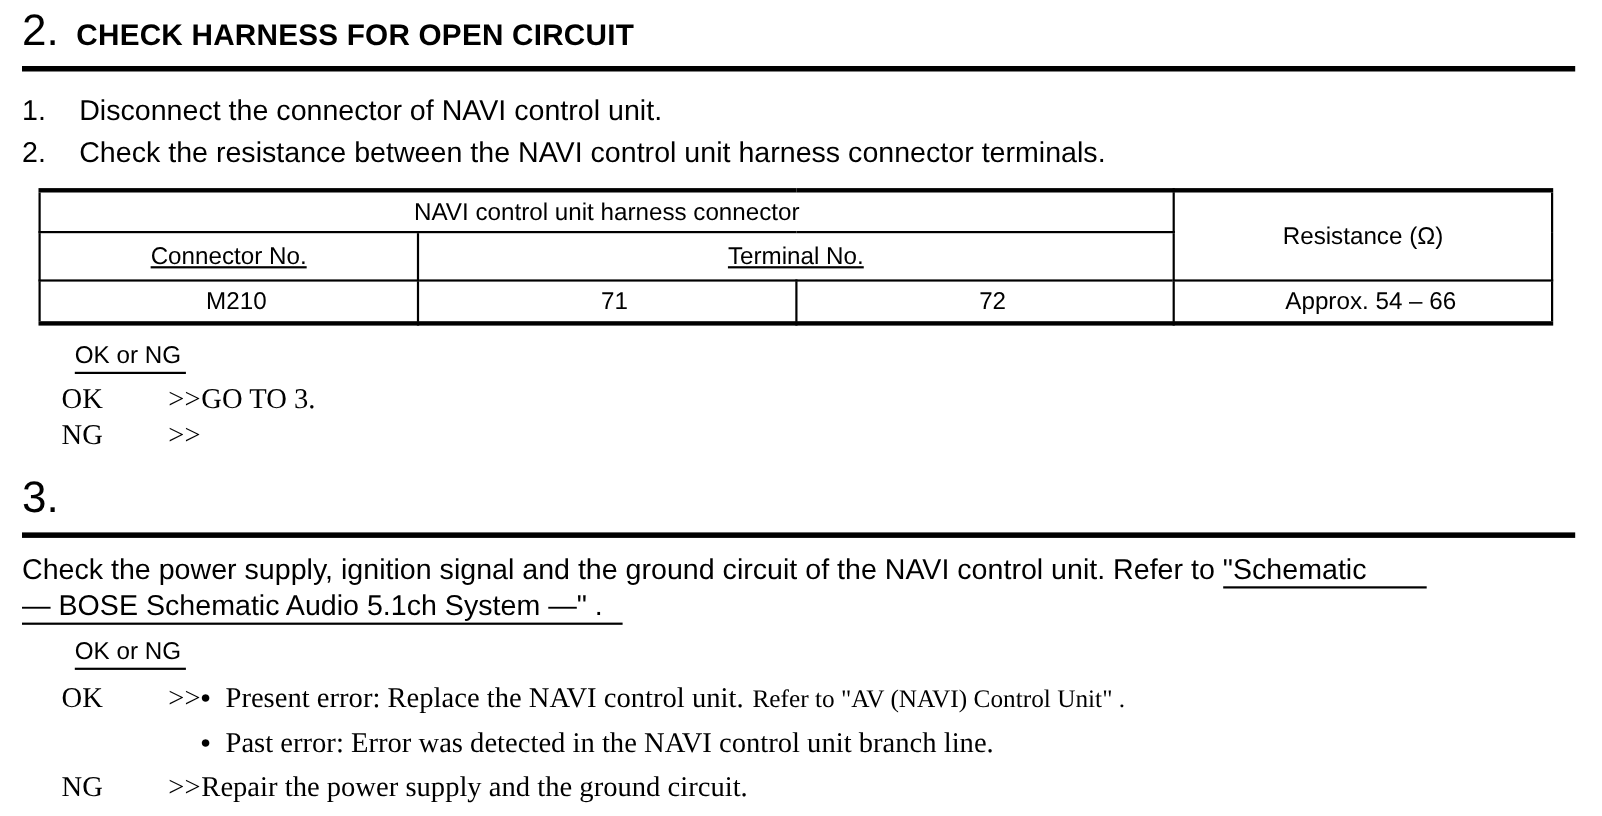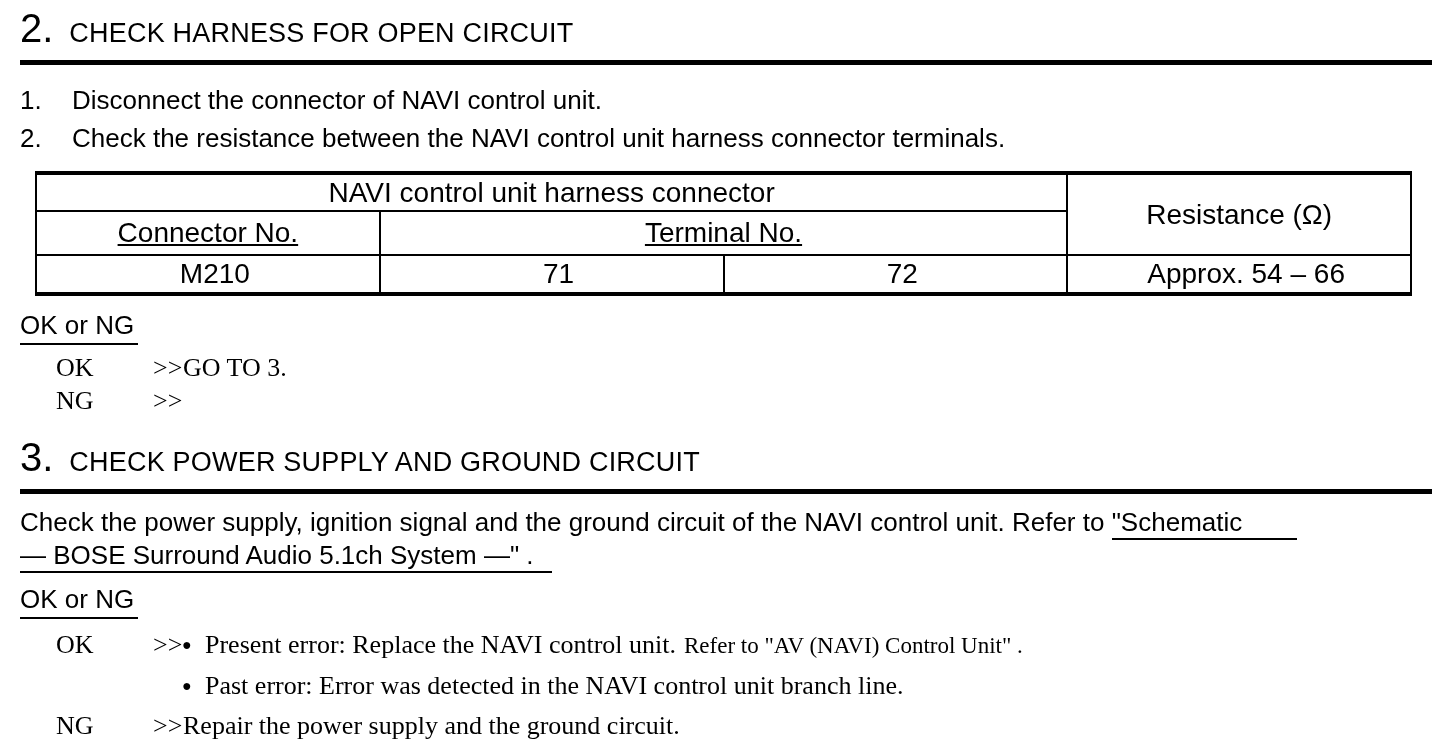--- a/index.html
+++ b/index.html
@@ -8,53 +8,54 @@
     width:1456px; height:742px;
     font-family:"Liberation Sans","DejaVu Sans",sans-serif;
     color:#000;
     padding:6px 24px 0 20px;
     overflow:hidden;
   }
 
   
   .sec-head { display:flex; align-items:baseline; gap:16px; margin-top:0; }
   .sec-num  { font-size:40px; line-height:44px; font-weight:400; }
-  .sec-title{ font-size:27px; font-weight:normal; letter-spacing:.2px; }
+  .sec-title{ font-size:27px; font-weight:bold; letter-spacing:.2px; }
   .sec-rule { height:5px; background:#000; width:1412px; margin-top:10px; }
 
   
   .steps { margin-top:16px; font-size:26px; }
   .step  { display:flex; line-height:38px; }
   .step-num { width:52px; flex:0 0 52px; }
 
   
   table.spec {
     border-collapse:collapse;
     margin:14px 0 0 15px;
     width:1377px;
     table-layout:fixed;
-    font-size:28px;
+    font-size:22px;
   }
   table.spec td {
     border:2px solid #000;
     text-align:center; vertical-align:middle;
     padding:0 4px;
   }
   table.spec { border-top:4px solid #000; border-bottom:4px solid #000; }
   tr.t-r1 td { height:38px; }
   tr.t-r2 td { height:44px;text-decoration:underline; }
   tr.t-r3 td { height:39px;padding-left:18px; }
 
   
   .okng {
     display:inline-block;
     margin-top:14px;
-    font-size:26px;
+    font-size:22px;
     border-bottom:2px solid #000;
     padding:0 4px 2px 0;
+    margin-left:48px;
   }
 
   
   .results { margin-top:6px; font-size:26px;font-family:Liberation Serif, serif; }
   .res-row { display:grid; grid-template-columns:97px 30px auto; padding-left:36px; line-height:33px; }
   .results3 .res-row { line-height:40px; }
   .res-row3 { display:grid; grid-template-columns:97px 29px 23px auto; padding-left:36px; line-height:40px; }
   .bullet { font-size:16px; line-height:inherit; }
   .ref-small { font-size:23px; margin-left:8px; }
 
@@ -120,27 +121,26 @@
     <span>GO TO 3.</span>
   </div>
   <div class="res-row">
     <span>NG</span>
     <span>&gt;&gt;</span>
   </div>
 </div>
 
 <div class="sec-head" style="margin-top:18px;">
   <span class="sec-num">3.</span>
-  <span class="sec-title">CHECK POWER SUPPLY AND GROUND CIRCUIT</span>
 </div>
 <div class="sec-rule"></div>
 
 <div class="para">
   <span>Check the power supply, ignition signal and the ground circuit of the NAVI control unit. Refer to </span><span class="doc-link link-pad-long">"Schematic</span><br>
-  <span class="doc-link link-pad-short">— BOSE Surround Audio 5.1ch System —" .</span>
+  <span class="doc-link link-pad-short">— BOSE Schematic Audio 5.1ch System —" .</span>
 </div>
 
 <div>
   <span class="okng" style="margin-top:12px;">OK or NG</span>
 </div>
 
 <div class="results results3">
   <div class="res-row3">
     <span>OK</span>
     <span>&gt;&gt;</span>

